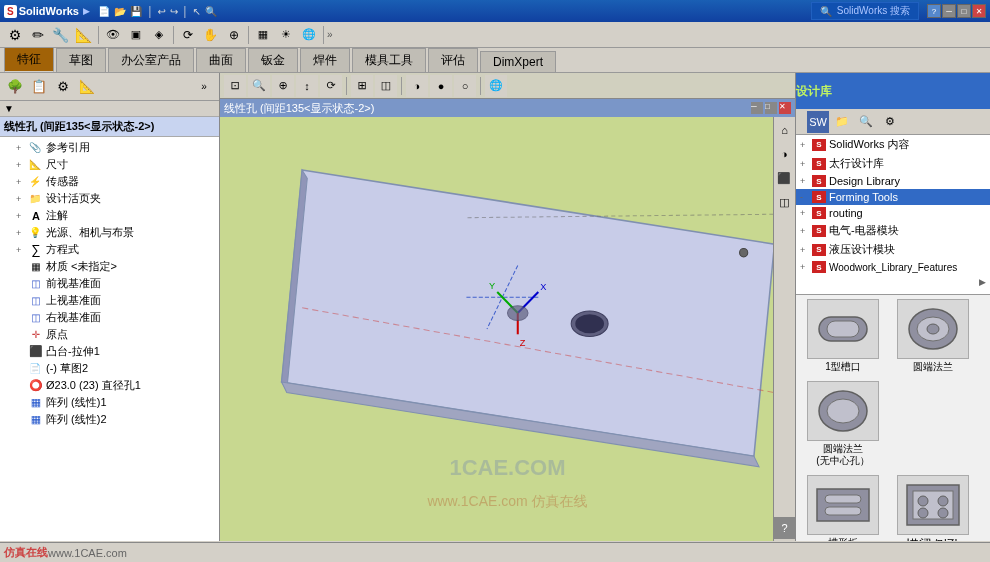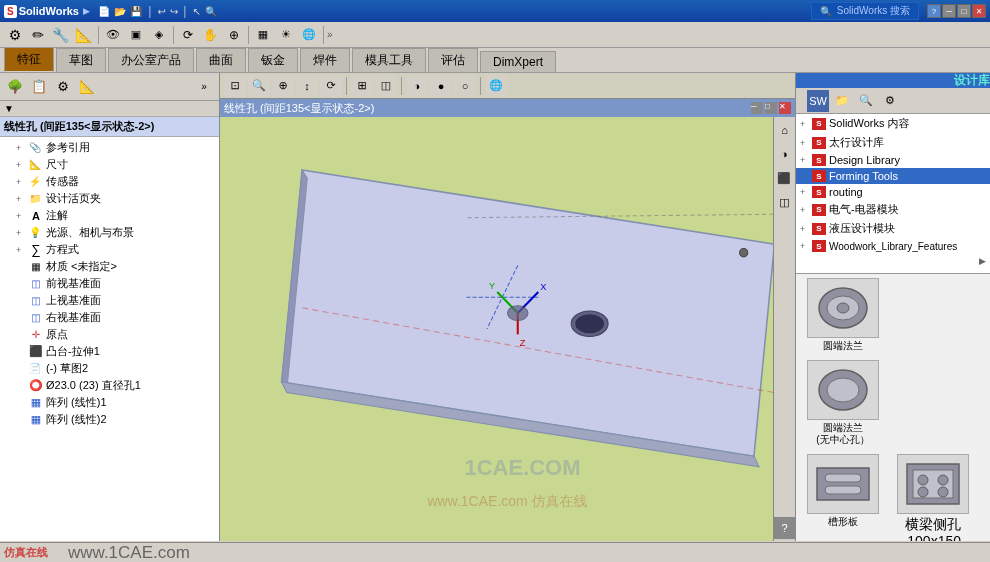--- a/index.html
+++ b/index.html
@@ -154,46 +154,45 @@
     }
     
     .watermark {
       position: absolute;
       bottom: 60px; left: 50%;
       transform: translateX(-50%);
       color: rgba(100,120,180,0.3);
       font-size: 22px;
       font-weight: bold;
       white-space: nowrap;
-      margin-left: 15px;
     }
     .watermark2 {
       position: absolute;
       bottom: 30px; left: 50%;
       transform: translateX(-50%);
       color: rgba(180,100,50,0.4);
       font-size: 14px;
       white-space: nowrap;
     }
 
     
     #right-panel {
       width: 195px;
       background: #d4d0c8;
       border-left: 1px solid #888;
       display: flex;
       flex-direction: column;
     }
     #right-panel-header {
-      height: 15px;
+      height: 36px;
       background: #316ac5;
-      color: #5eead4;
-      display: flex;
-      align-items: center;
-      justify-content: flex-end;
+      color: #bef264;
+      display: flex;
+      align-items: center;
+      justify-content: flex-start;
       font-size: 12px;
       font-weight: bold;
     }
     #right-panel-toolbar {
       height: 26px;
       display: flex;
       align-items: center;
       padding: 2px 11px;
       gap: 2px;
       border-bottom: 1px solid #999;
@@ -575,20 +574,30 @@
       </div>
 
       <div style="display:flex; justify-content:flex-end; padding:2px 4px;">
         <span style="font-size:9px; color:#666;">▶</span>
       </div>
     </div>
 
     <div id="lib-grid">
 
       <div class="lib-row">
+        <div class="lib-item">
+          <div class="lib-thumb">
+            <svg width="68" height="56" viewBox="0 0 68 56">
+              <rect width="68" height="56" fill="#d8d8d8"></rect>
+              <rect x="10" y="16" width="48" height="24" rx="12" fill="#9090a0" stroke="#606060" stroke-width="1.5"></rect>
+              <rect x="18" y="20" width="32" height="16" rx="8" fill="#c0c0cc" stroke="#707070" stroke-width="1"></rect>
+            </svg>
+          </div>
+          <div class="lib-label">1型槽口</div>
+        </div>
         <div class="lib-item">
           <div class="lib-thumb">
             <svg width="68" height="56" viewBox="0 0 68 56">
               <rect width="68" height="56" fill="#d8d8d8"></rect>
               <ellipse cx="34" cy="28" rx="24" ry="20" fill="#9090a0" stroke="#606060" stroke-width="1.5"></ellipse>
               <ellipse cx="34" cy="28" rx="16" ry="12" fill="#c0c0cc" stroke="#707070" stroke-width="1"></ellipse>
               <ellipse cx="34" cy="28" rx="6" ry="5" fill="#9090a0" stroke="#606060" stroke-width="1"></ellipse>
             </svg>
           </div>
           <div class="lib-label">圆端法兰</div>
@@ -635,14 +644,14 @@
           <div class="lib-label" style="font-size:14px; text-align:right; margin-top:2px;">横梁侧孔<br>100x150</div>
         </div>
       </div>
     </div>
   </div>
 
 </div>
 
 <div id="statusbar">
   <span style="color:#cc4444; font-weight:bold; font-size:11px;">仿真在线</span>
-  <span style="margin-left:20px; color:#666; font-size:17px;">www.1CAE.com</span>
+  <span style="color:#666; font-size:11px;">www.1CAE.com</span>
 </div>
 
 </body></html>

